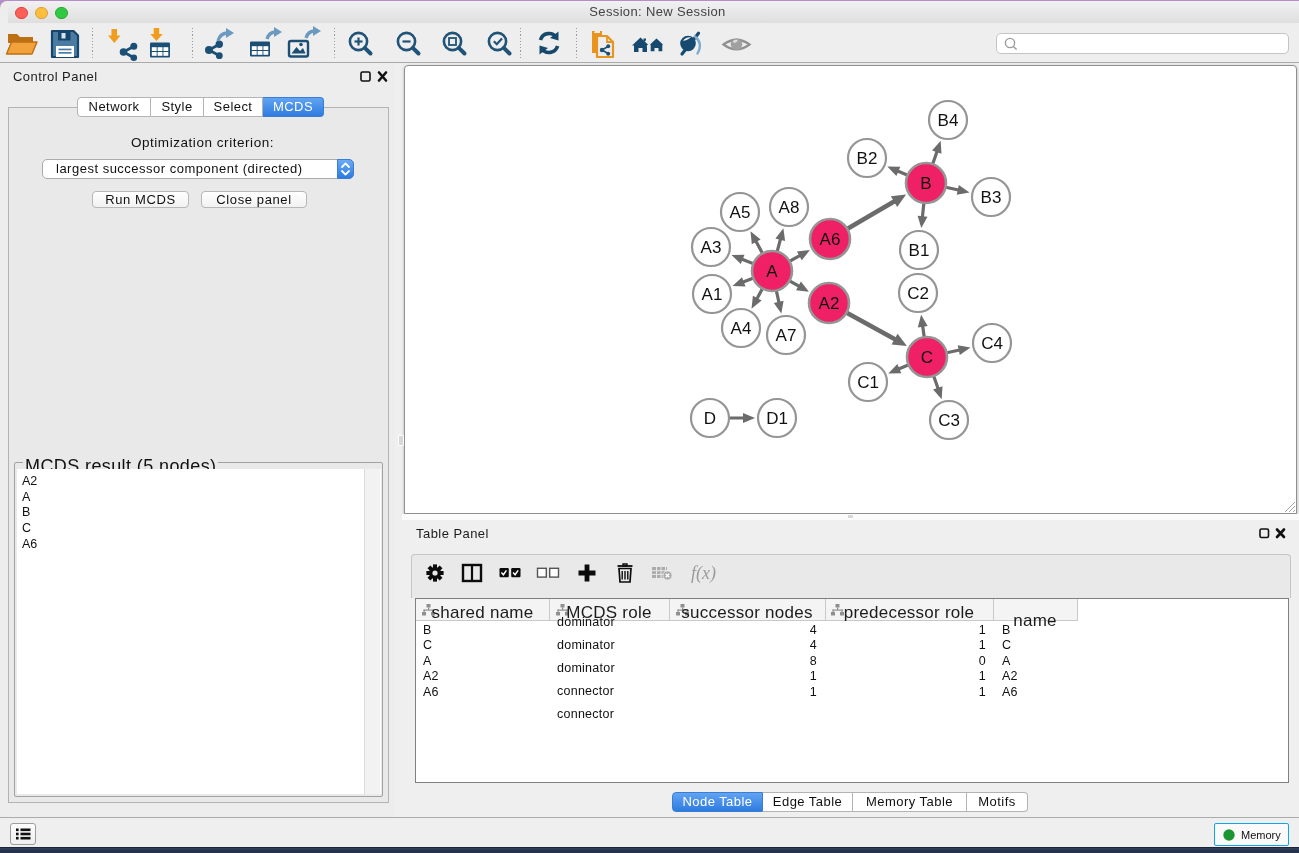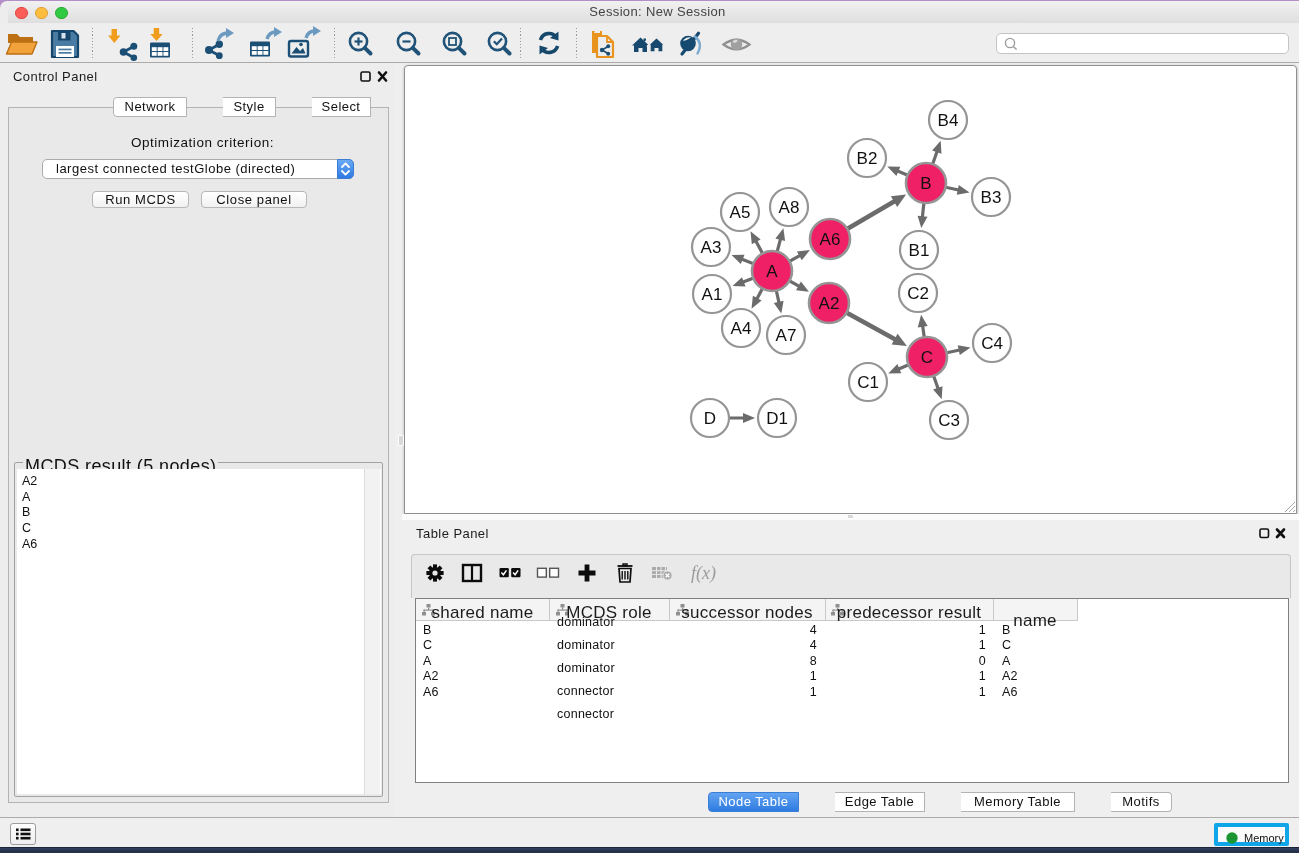--- a/index.html
+++ b/index.html
@@ -15,21 +15,21 @@
 
 
 #toolbar { left:0; top:22px; width:1299px; height:40px; background:#eeeeee; border-bottom:1px solid #aaaaaa; }
 .tsep { top:5px; height:30px; width:1px; background-image:repeating-linear-gradient(#9c9c9c 0 1.2px, transparent 1.2px 3.2px); }
 #search { left:996px; top:10px; width:293px; height:21px; background:#fff; border:1px solid #c4c4c4; border-radius:5px; }
 
 
 #cp-title { left:13px; top:68px; font-size:13px; color:#1c1c1c; letter-spacing:0.45px; }
 #cp-inner { left:8px; top:106px; width:381px; height:696px; background:#e9e9e9; border:1px solid #b3b3b3; }
 .seg { display:flex; font-size:13px; letter-spacing:0.45px; }
-.seg div { background:#fff; border:1px solid #b3b3b3; border-left:none; color:#111; text-align:center; line-height:18px; height:20px;margin-left:36px; }
+.seg div { background:#fff; border:1px solid #b3b3b3; border-left:none; color:#111; text-align:center; line-height:18px; height:20px; }
 .seg div:first-child { border-left:1px solid #b3b3b3; border-radius:4px 0 0 4px; }
 .seg div:last-child { border-radius:0 4px 4px 0; }
 .seg div.sel { background:linear-gradient(#62a4f2,#2e7be0); border-color:#3a7dd4; color:#fff; }
 #cp-tabs { left:77px; top:96px; }
 #opt-label { left:0px; top:134px; width:397px; text-align:center; font-size:13.5px; color:#111; letter-spacing:0.55px;padding-left:8px; }
 #dropdown { letter-spacing:0.5px; left:42px; top:158px; width:312px; height:19.5px; background:#fff; border:1px solid #ababab; border-radius:5px; font-size:13px; line-height:18px; color:#111; padding-left:13px; }
 #dd-step { left:337px; top:158px; width:17px; height:19.5px; background:linear-gradient(#6aaaf5,#2d7ae2); border-radius:0 5px 5px 0; border:1px solid #3a7dd4; }
 .btn { background:linear-gradient(#ffffff,#f1f1f1); border:1px solid #b7b7b7; border-radius:4px; font-size:13px; text-align:center; color:#111; height:17px; line-height:15px; letter-spacing:0.6px; }
 #btn-run { left:92px; top:190px; width:97px; }
 #btn-close { left:201px; top:190px; width:106px; }
@@ -53,21 +53,21 @@
 #tbl { left:20px; top:78px; width:874px; height:185px; background:#fff; border:1px solid #808080; }
 #tbl-head { left:0; top:0; width:662px; height:22px; background:#f4f4f4; border-bottom:1px solid #c9c9c9; }
 .th-sep { top:0px; width:1px; height:22px; background:#c9c9c9; }
 .th { top:4px; font-size:17px; color:#1c1c1c; text-align:center; letter-spacing:0.25px; }
 .hicon { width:15px; height:14px; }
 .td { font-size:12.5px; color:#111; letter-spacing:0.25px; }
 #tp-tabs { left:277px; top:272px; }
 
 
 #statusbar { left:0px; top:816px; width:1299px; height:30px; background:#efefef; border-top:1px solid #ababab; }
-#memBtn { left:1214px; top:822px; width:75px; height:23px; background:#fafafa; border:4px solid #0ea5e9; border-radius:2px; }
+#memBtn { left:1214px; top:822px; width:75px; height:23px; background:#fafafa; border:1px solid #0ea5e9; border-radius:2px; }
 #listBtn { left:10px; top:822px; width:26px; height:22px; background:linear-gradient(#fdfdfd,#efefef); border:1px solid #9d9d9d; border-radius:3px; }
 </style>
 </head>
 <body>
 <svg width="0" height="0" style="position:absolute;">
   <defs>
     <g id="hier" fill="#8f8f8f">
       <rect x="5.5" y="1" width="4" height="3.5"></rect>
       <rect x="7" y="4.5" width="1.2" height="2.5"></rect>
       <rect x="2.5" y="6.5" width="10.2" height="1.2"></rect>
@@ -257,21 +257,21 @@
     <path d="M21 2.5 L28 10.5 M28 2.5 L21 10.5" stroke="#111" stroke-width="2.6" stroke-linecap="round"></path>
   </svg>
   <div id="cp-inner" class="abs"></div>
   <div id="cp-tabs" class="seg abs">
     <div style="width:74px;">Network</div>
     <div style="width:53px;">Style</div>
     <div style="width:59px;">Select</div>
     <div class="sel" style="width:61px;">MCDS</div>
   </div>
   <div id="opt-label" class="abs">Optimization criterion:</div>
-  <div id="dropdown" class="abs">largest connected testGlobe (directed)</div>
+  <div id="dropdown" class="abs">largest successor component (directed)</div>
   <div id="dd-step" class="abs">
     <svg width="15" height="18" viewBox="0 0 15 18">
       <path d="M4 7 L7.5 3.4 L11 7" fill="none" stroke="#fff" stroke-width="1.8" stroke-linecap="round" stroke-linejoin="round"></path>
       <path d="M4 11 L7.5 14.6 L11 11" fill="none" stroke="#fff" stroke-width="1.8" stroke-linecap="round" stroke-linejoin="round"></path>
     </svg>
   </div>
   <div id="btn-run" class="btn abs">Run MCDS</div>
   <div id="btn-close" class="btn abs">Close panel</div>
   <div id="groupbox" class="abs"></div>
   <div id="gb-label" class="abs">MCDS result (5 nodes)</div>
@@ -451,21 +451,21 @@
         </svg>
       <svg class="abs hicon" style="left:259px;top:4px;">
           <use href="#hier"></use>
         </svg>
       <svg class="abs hicon" style="left:414px;top:4px;">
           <use href="#hier"></use>
         </svg>
       <div class="th abs" style="left:0px;width:133px;">shared name</div>
       <div class="th abs" style="left:133px;width:120px;">MCDS role</div>
       <div class="th abs" style="left:253px;width:156px;">successor nodes</div>
-      <div class="th abs" style="left:409px;width:168px;">predecessor result</div>
+      <div class="th abs" style="left:409px;width:168px;">predecessor role</div>
       <div class="th abs" style="left:577px;width:84px;margin-top:8px;">name</div>
       <div class="td abs" style="left:7px;top:24px;line-height:15.4px;">B<br>C<br>A<br>A2<br>A6</div>
       <div class="td abs" style="left:141px;top:12px;line-height:23px;">dominator<br>dominator<br>dominator<br>connector<br>connector</div>
       <div class="td abs" style="left:301px;top:24px;width:100px;text-align:right;line-height:15.4px;">4<br>4<br>8<br>1<br>1</div>
       <div class="td abs" style="left:470px;top:24px;width:100px;text-align:right;line-height:15.4px;">1<br>1<br>0<br>1<br>1</div>
       <div class="td abs" style="left:586px;top:24px;line-height:15.4px;">B<br>C<br>A<br>A2<br>A6</div>
     </div>
     <div id="tp-tabs" class="seg abs">
       <div class="sel" style="width:91px;">Node Table</div>
       <div style="width:90px;">Edge Table</div>

